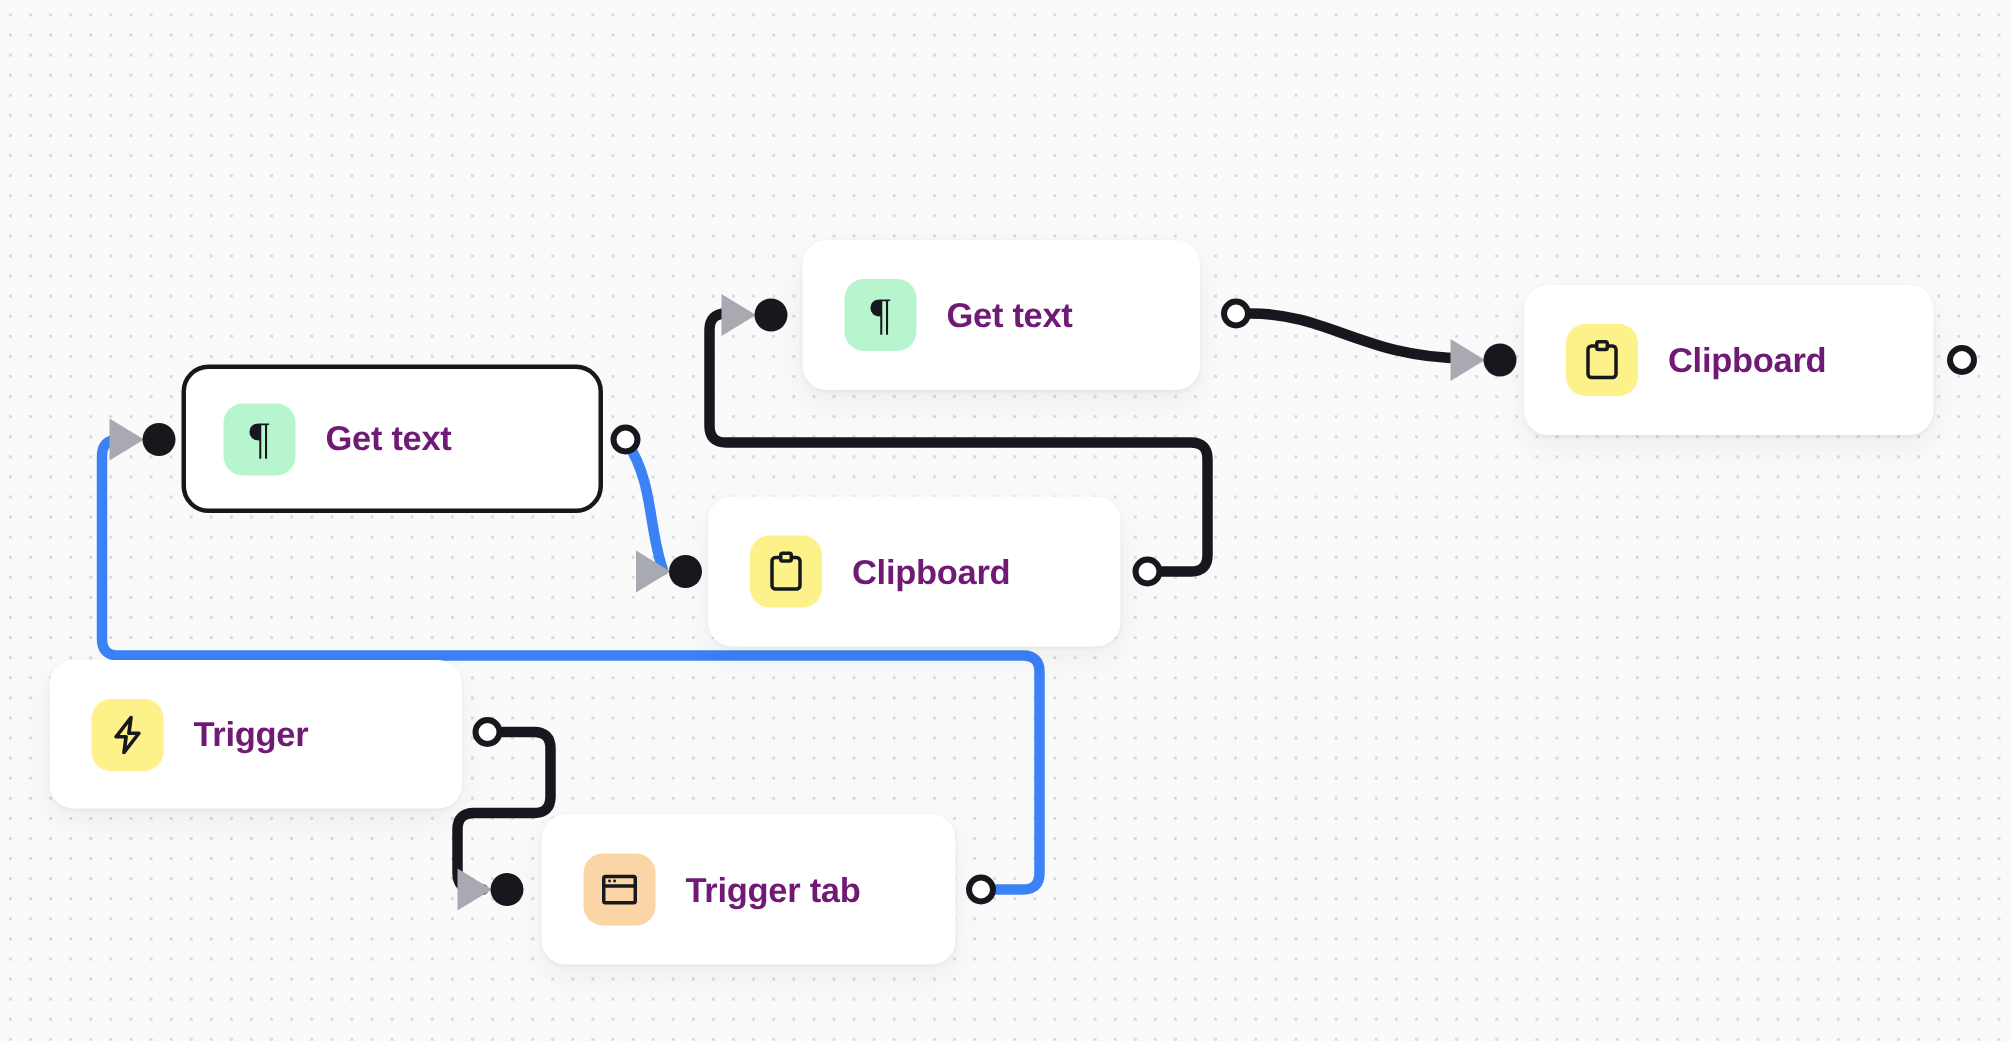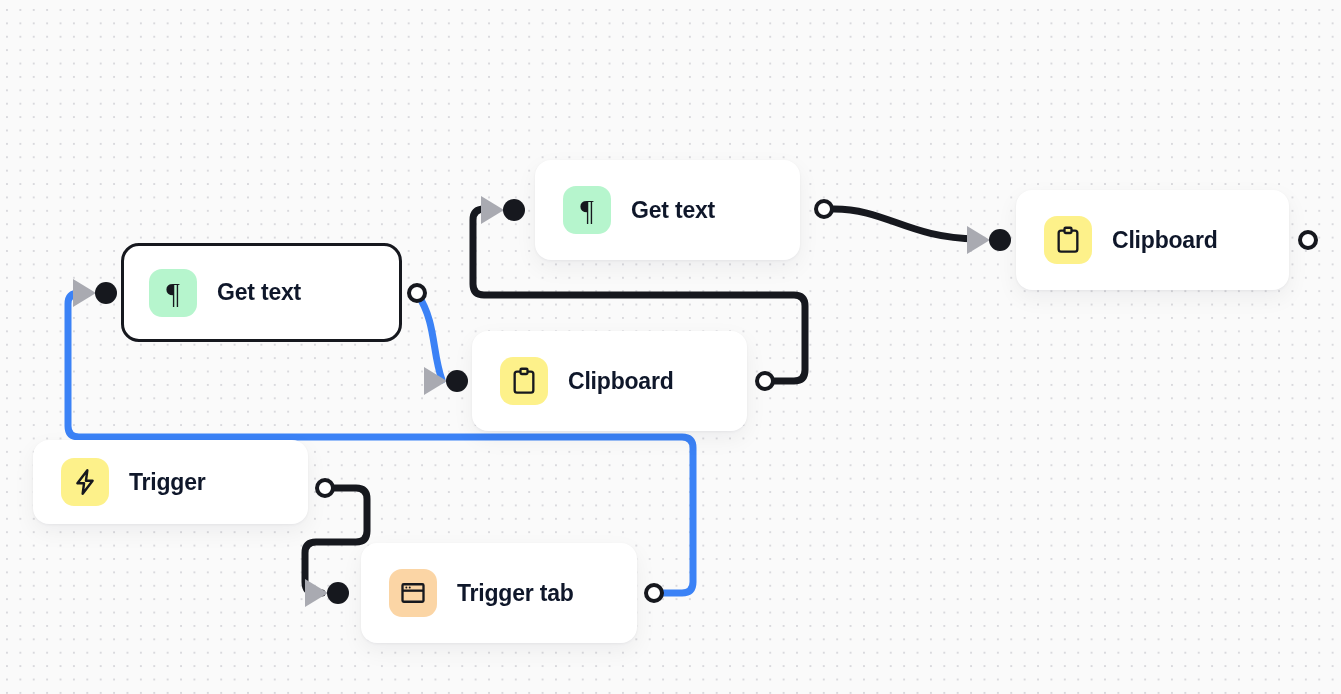--- a/index.html
+++ b/index.html
@@ -53,21 +53,21 @@
     align-items: center;
     justify-content: center;
   }
   .node.selected .node-icon { margin-left: 25px; }
   .node-icon svg { display: block; }
   .node-label {
     margin-left: 20px;
     font-size: 23px;
     font-weight: 700;
     letter-spacing: -0.2px;
-    color: #0f172a;
+    color: #701a75;
     white-space: nowrap;
   }
   .pilcrow {
     font-family: "Liberation Serif", serif;
     font-size: 30px;
     line-height: 1;
     color: #16181e;
     font-weight: 400;
   }
   
@@ -142,21 +142,21 @@
       </div>
       <div class="node" style="left: 1016px; top: 190px; width: 273px; height: 100px;">
         <div class="node-icon" style="background: rgb(253, 241, 138);">
           <svg width="28" height="28" viewBox="0 0 24 24" fill="none" stroke="#16181e" stroke-width="2" stroke-linecap="round" stroke-linejoin="round">
             <rect x="4" y="4" width="16" height="18" rx="2"></rect>
             <rect x="9" y="1.5" width="6" height="4.5" rx="1" fill="#fdf18a"></rect>
           </svg>
         </div>
         <div class="node-label">Clipboard</div>
       </div>
-      <div class="node" style="left: 33px; top: 440px; width: 275px; height: 84px; align-items: center;">
+      <div class="node" style="left: 33px; top: 440px; width: 275px; height: 99px; align-items: center;">
         <div class="node-icon" style="background: rgb(253, 241, 138);">
           <svg width="28" height="28" viewBox="0 0 24 24" fill="none" stroke="#16181e" stroke-width="2.1" stroke-linecap="round" stroke-linejoin="round">
             <path d="M14 2 L5.5 13 L11.2 13 L10 22 L18.5 11 L12.8 11 Z"></path>
           </svg>
         </div>
         <div class="node-label">Trigger</div>
       </div>
       <div class="node" style="left: 361px; top: 543px; width: 276px; height: 100px;">
         <div class="node-icon" style="background: rgb(251, 213, 165);">
           <svg width="28" height="28" viewBox="0 0 24 24" fill="none" stroke="#16181e" stroke-width="2" stroke-linejoin="round">

